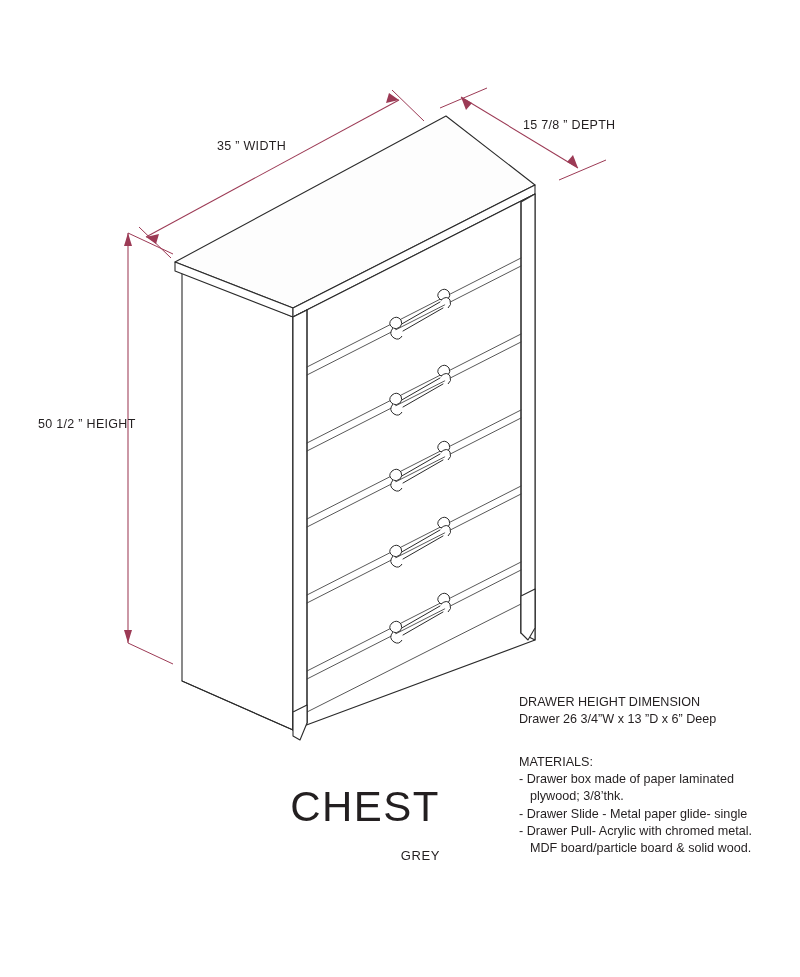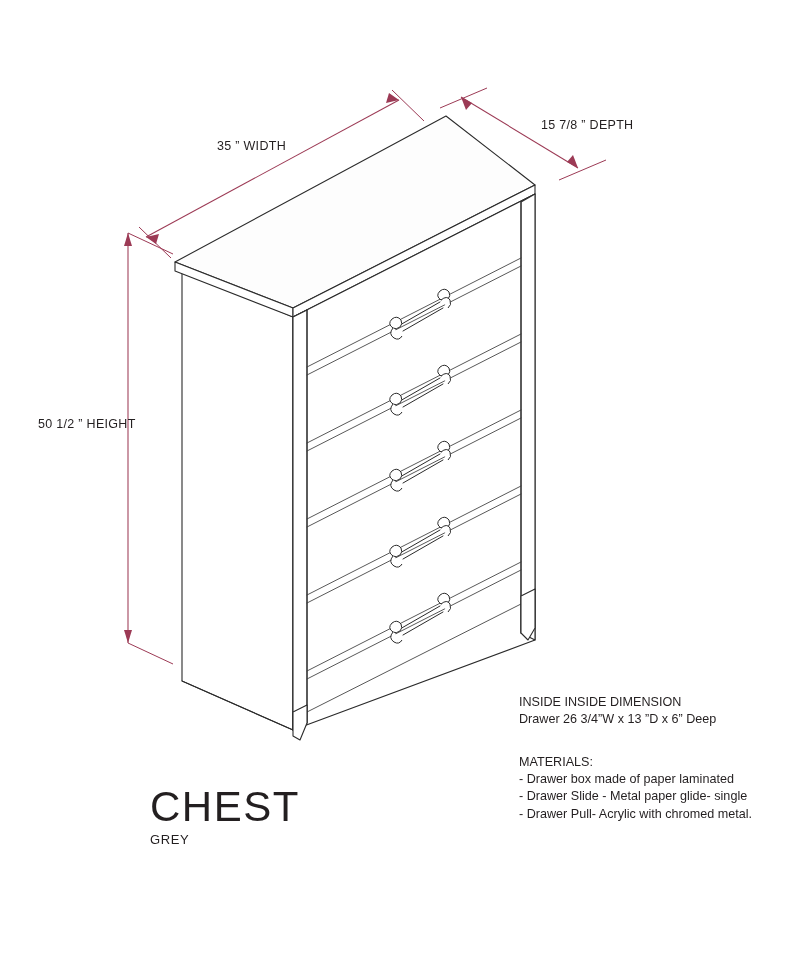--- a/index.html
+++ b/index.html
@@ -47,40 +47,40 @@
   .dim-label {
     position: absolute;
     font-family: "Liberation Sans", sans-serif;
     font-size: 12.5px;
     letter-spacing: 0.3px;
     color: #231f20;
     white-space: nowrap;
   }
 
   #label-width  { left: 217px; top: 139px; }
-  #label-depth  { left: 541px; top: 118px; }
+  #label-depth  { left: 523px; top: 118px; }
   #label-height { left: 38px;  top: 381px; margin-top: 36px; }
 
   #title-block {
     position: absolute;
     left: 150px;
     top: 786px;
     width: 290px;
-    text-align: left;
+    text-align: right;
   }
   #product-title {
     font-family: "Liberation Sans", sans-serif;
     font-size: 42px;
     font-weight: 300;
     letter-spacing: 1.5px;
     color: #231f20;
     line-height: 1;
   }
   #product-finish {
-    margin-top: 4px;
+    margin-top: 20px;
     font-family: "Liberation Sans", sans-serif;
     font-size: 13px;
     letter-spacing: 0.6px;
     color: #231f20;
   }
 
   #inside-dimension-block {
     position: absolute;
     left: 519px;
     top: 694px;
@@ -239,24 +239,26 @@
   <div class="dim-label" id="label-depth">15  7/8 ” DEPTH</div>
 
   <div class="dim-label" id="label-height">50  1/2 ” HEIGHT</div>
 
   <div id="title-block">
     <div id="product-title">CHEST</div>
     <div id="product-finish">GREY</div>
   </div>
 
   <div id="inside-dimension-block">
-    <div class="spec-heading">INSIDE INSIDE DIMENSION</div>
+    <div class="spec-heading">DRAWER HEIGHT DIMENSION</div>
     <div class="spec-line">Drawer 26  3/4”W x 13 ”D x 6” Deep</div>
   </div>
 
   <div id="materials-block">
     <div class="spec-heading">MATERIALS:</div>
     <div class="spec-line">- Drawer box made of paper laminated</div>
+    <div class="spec-line indent">plywood; 3/8’thk.</div>
     <div class="spec-line">- Drawer Slide - Metal paper glide- single</div>
     <div class="spec-line">- Drawer Pull- Acrylic with chromed metal.</div>
+    <div class="spec-line indent">MDF board/particle board &amp; solid wood.</div>
   </div>
 
 </div>
 
 </body></html>

